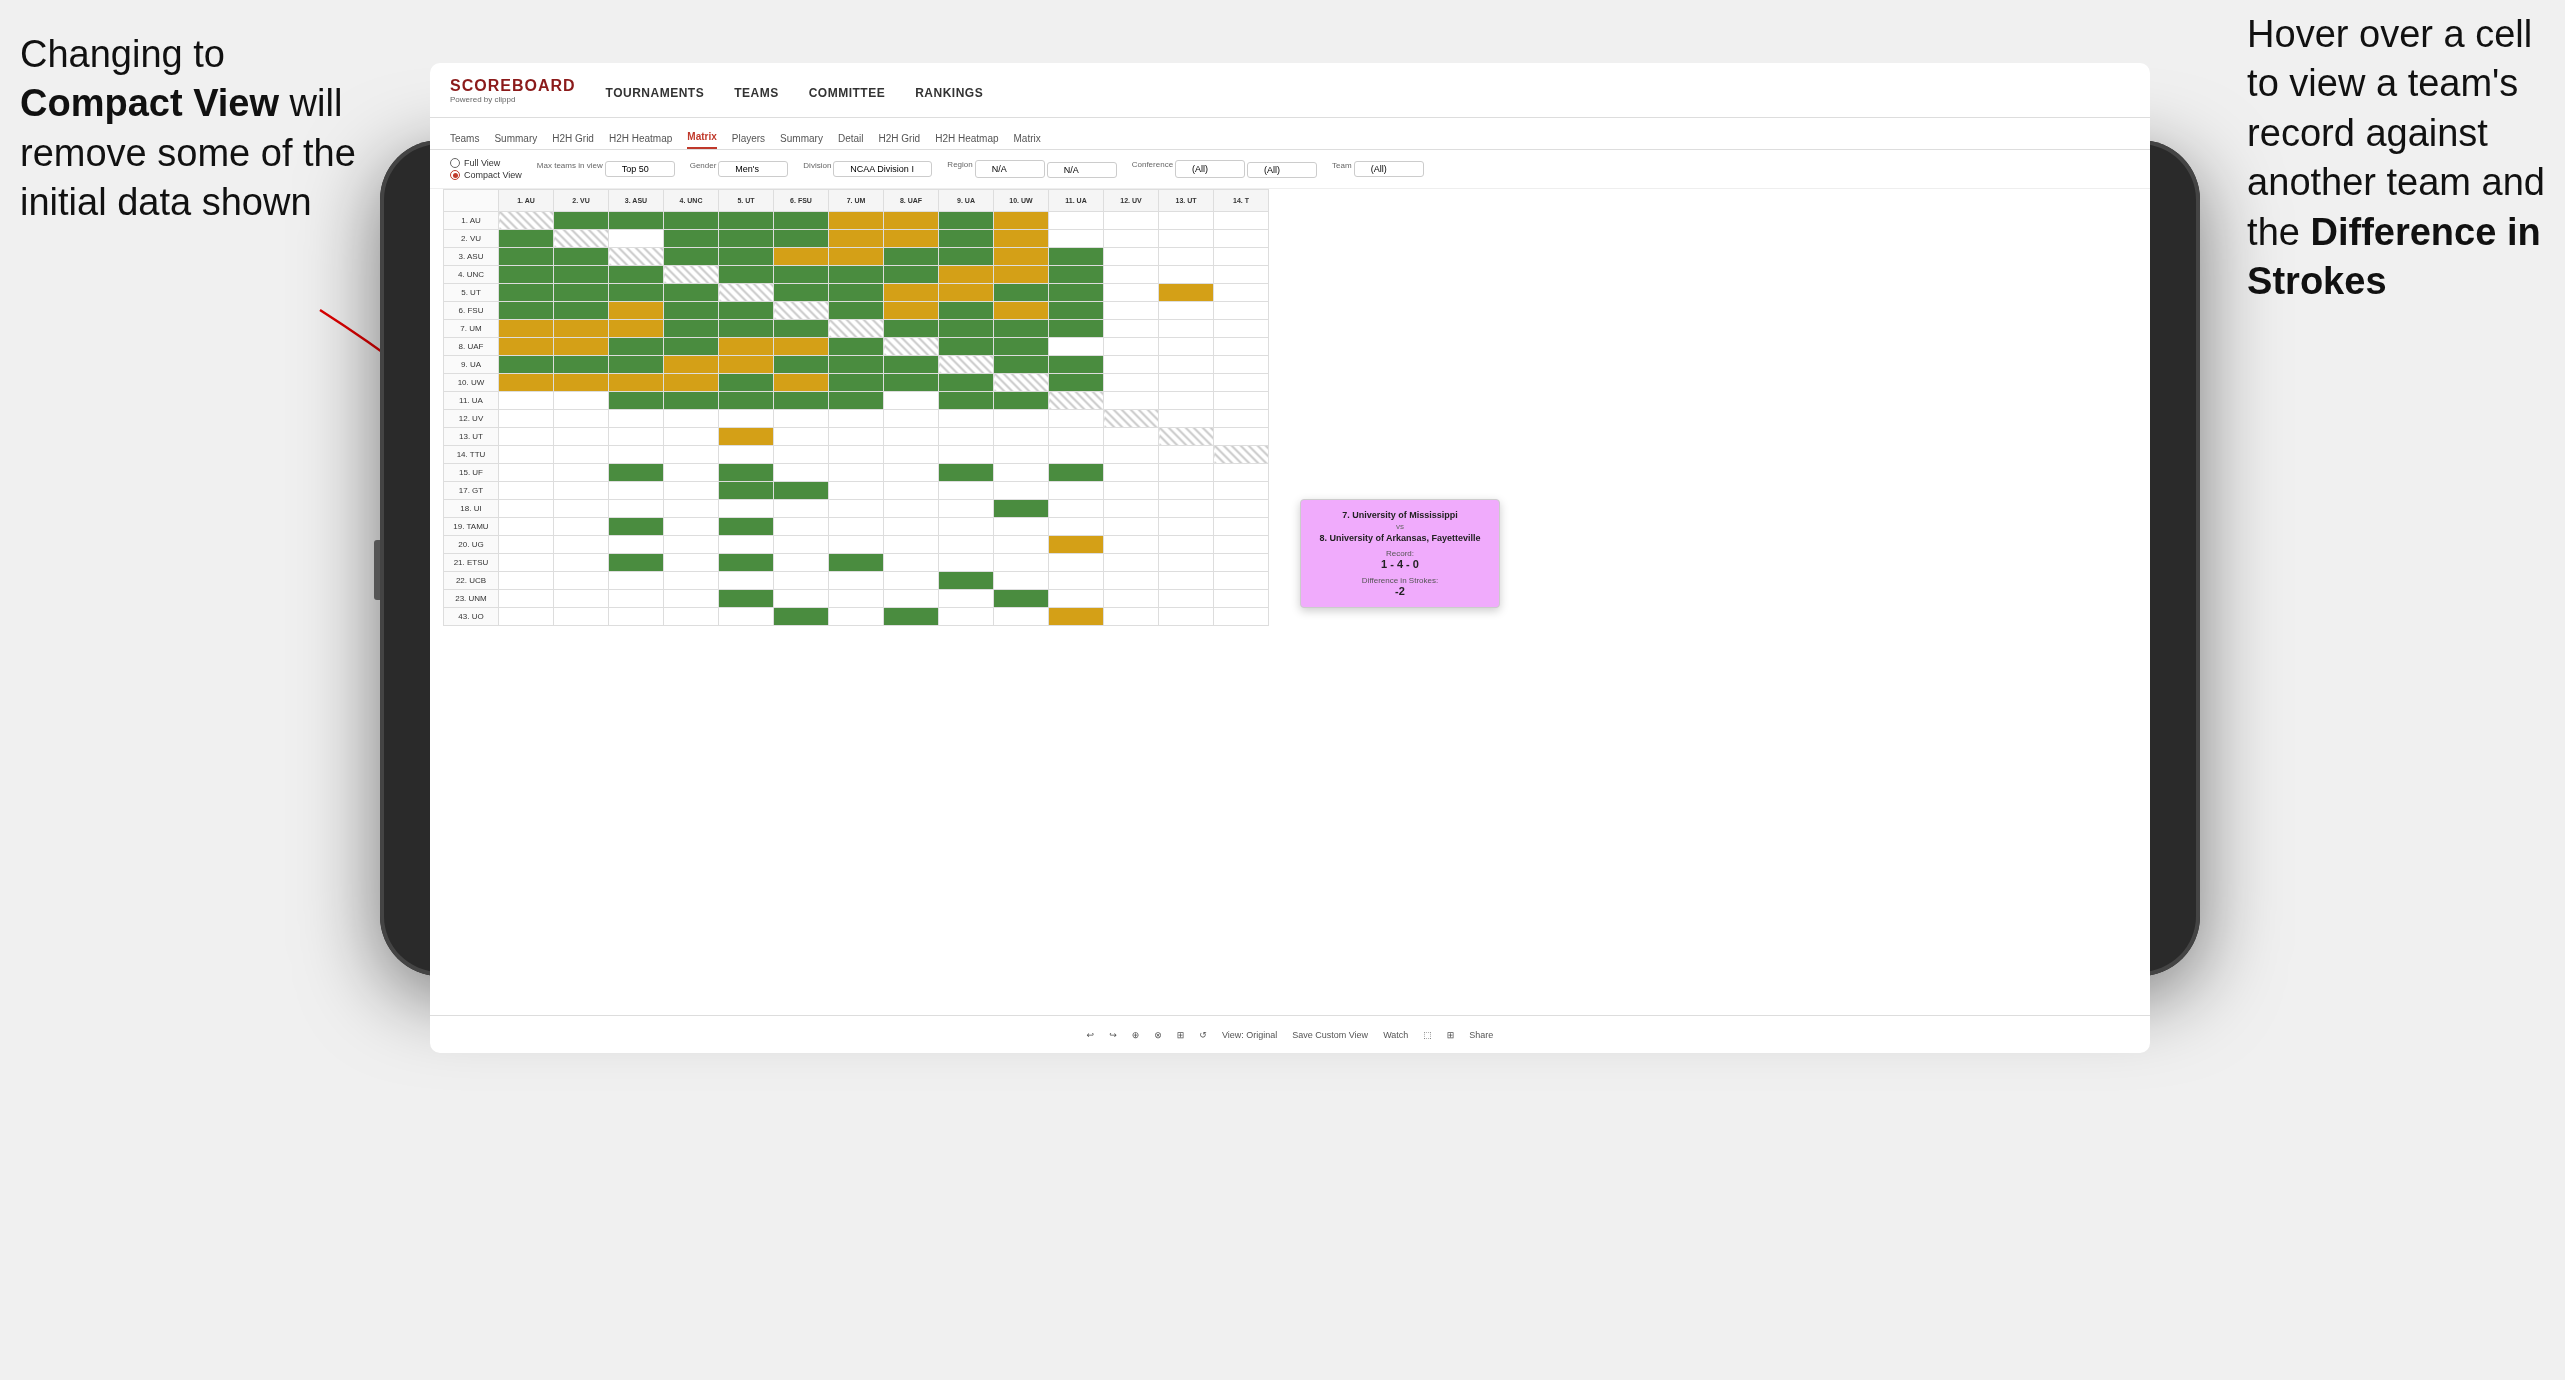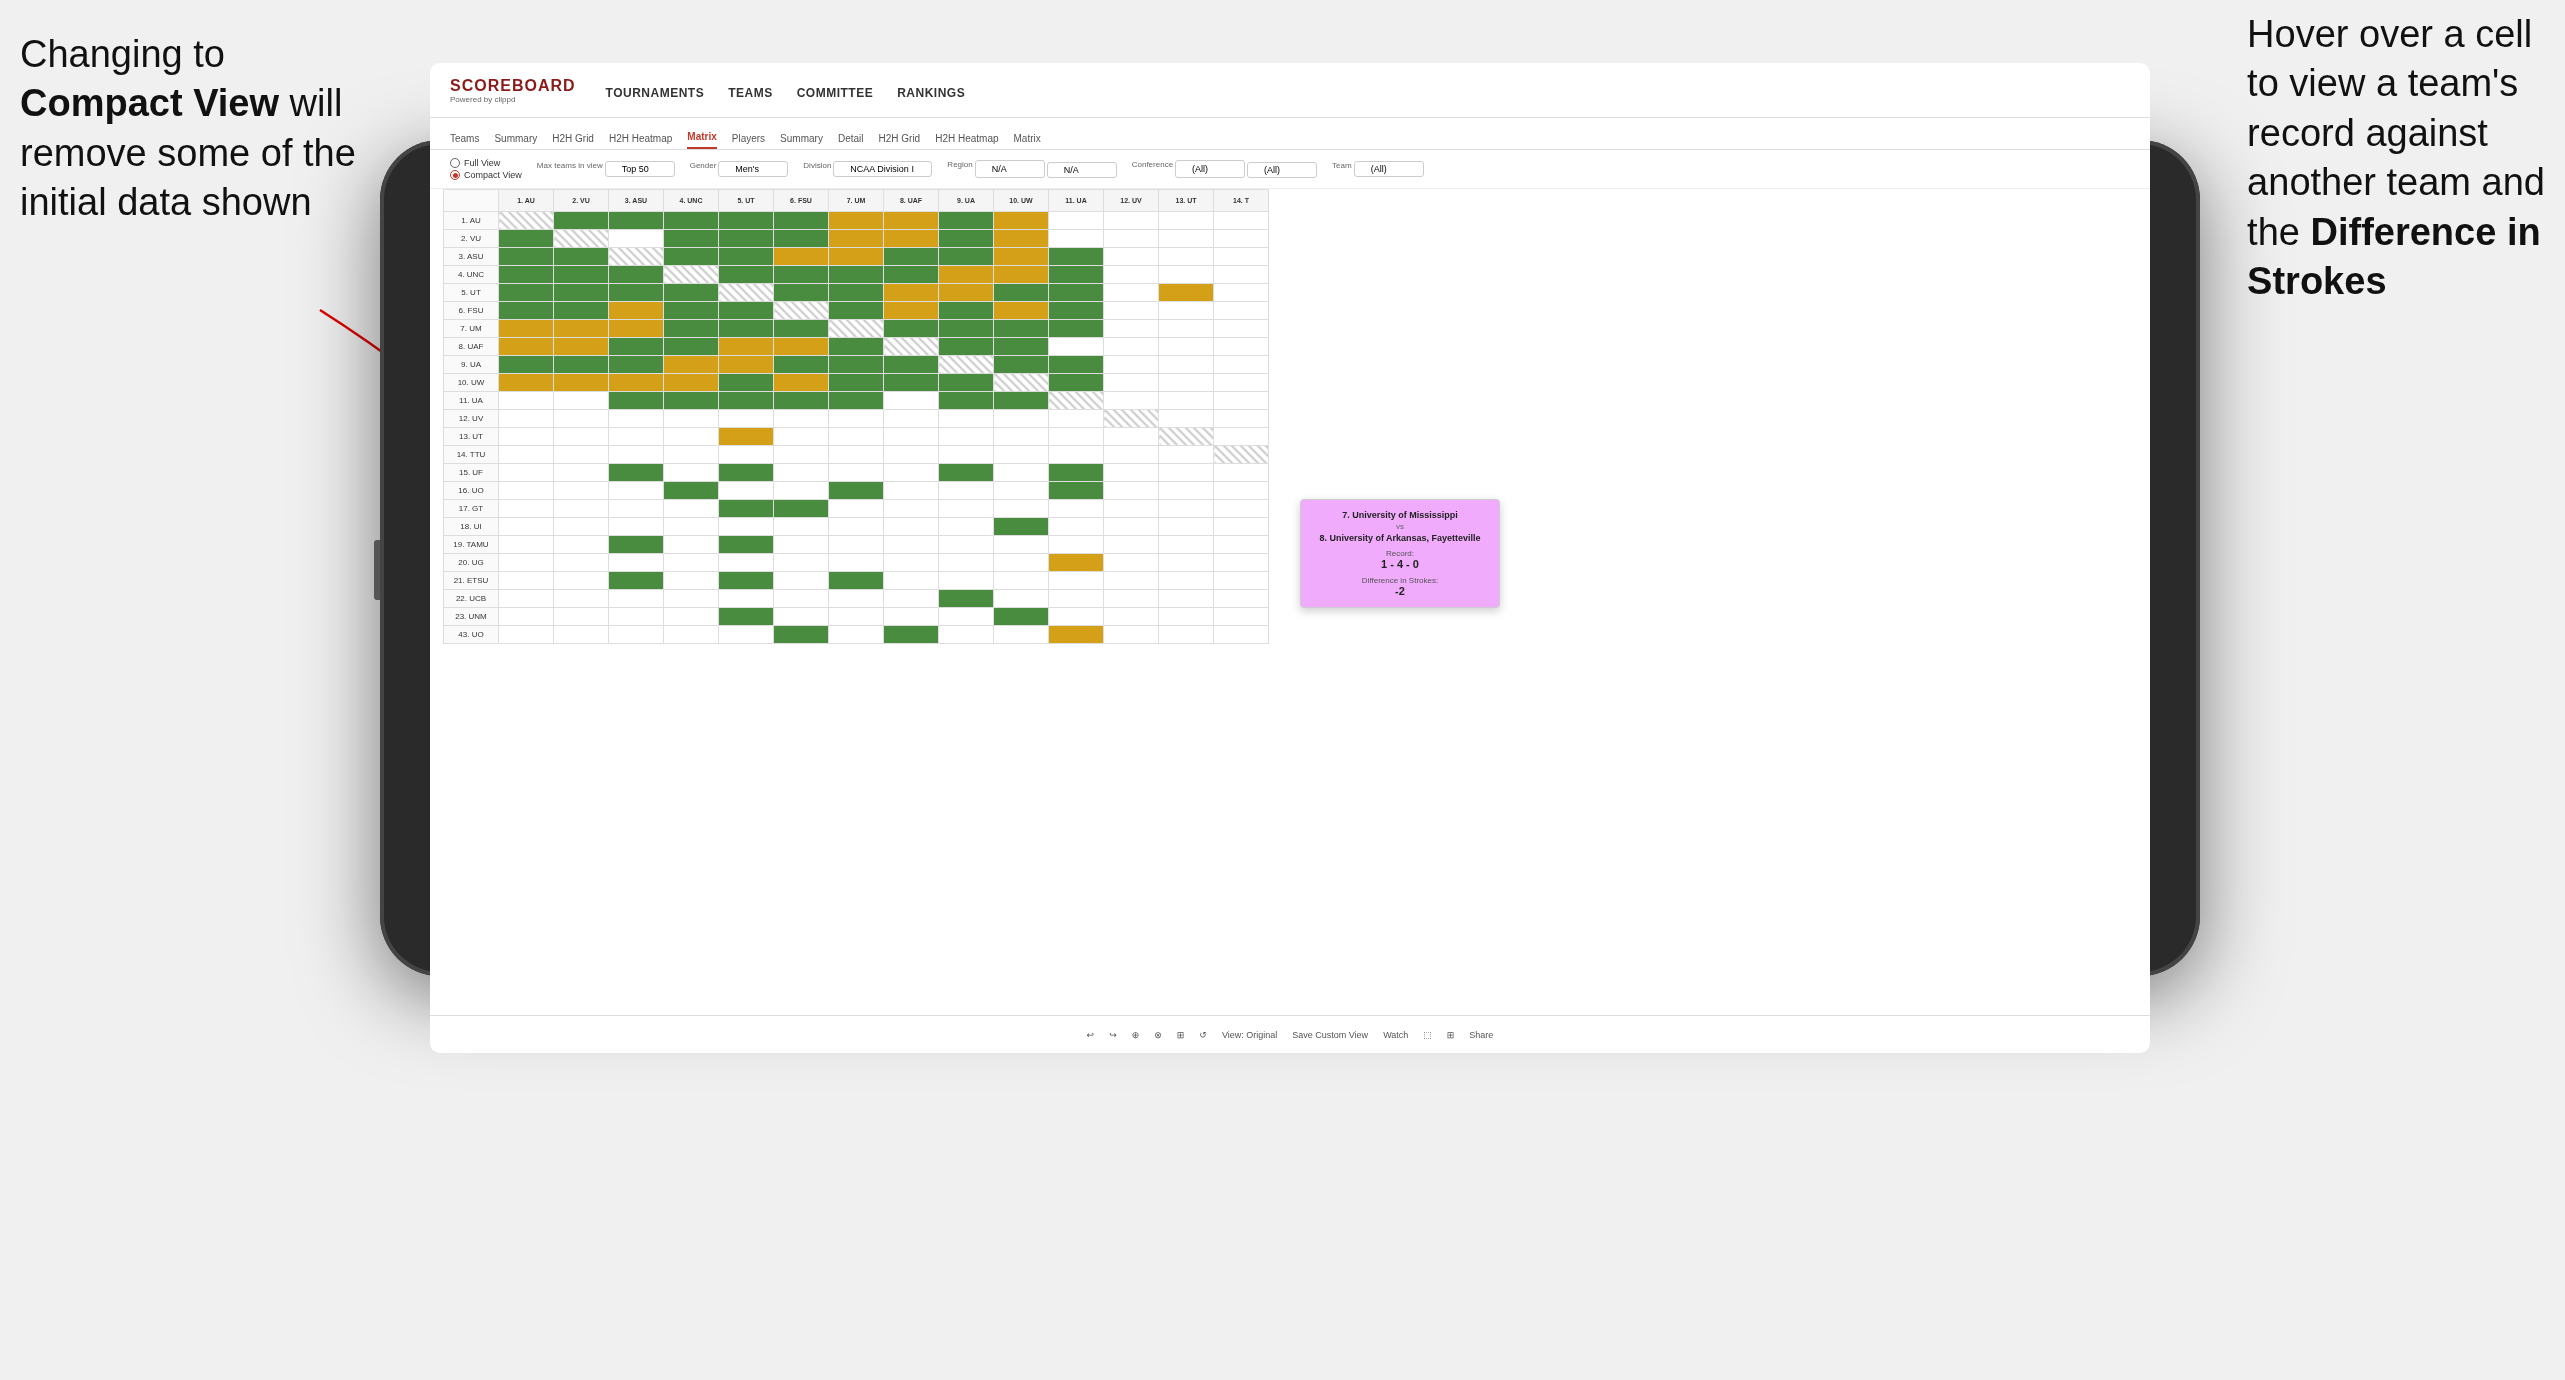--- a/index.html
+++ b/index.html
@@ -82,21 +82,21 @@
       color: #8B1A1A;
       letter-spacing: 1px;
     }
     .scoreboard-logo .logo-sub {
       font-size: 8px;
       color: #666;
     }
 
     .nav-items {
       display: flex;
-      gap: 24px;
+      gap: 30px;
       align-items: center;
       margin-top: 6px;
     }
 
     .nav-item {
       font-size: 12px;
       color: #333;
       cursor: pointer;
       font-weight: 600;
       letter-spacing: 0.5px;
@@ -737,37 +737,20 @@
                 <td class="matrix-cell cell-white"></td>
                 <td class="matrix-cell cell-white"></td>
                 <td class="matrix-cell cell-green"></td>
                 <td class="matrix-cell cell-white"></td>
                 <td class="matrix-cell cell-green"></td>
                 <td class="matrix-cell cell-white"></td>
                 <td class="matrix-cell cell-white"></td>
                 <td class="matrix-cell cell-white"></td>
               </tr>
               <tr>
-                <td class="row-header">16. UO</td>
-                <td class="matrix-cell cell-white"></td>
-                <td class="matrix-cell cell-white"></td>
-                <td class="matrix-cell cell-white"></td>
-                <td class="matrix-cell cell-green"></td>
-                <td class="matrix-cell cell-white"></td>
-                <td class="matrix-cell cell-white"></td>
-                <td class="matrix-cell cell-green"></td>
-                <td class="matrix-cell cell-white"></td>
-                <td class="matrix-cell cell-white"></td>
-                <td class="matrix-cell cell-white"></td>
-                <td class="matrix-cell cell-green"></td>
-                <td class="matrix-cell cell-white"></td>
-                <td class="matrix-cell cell-white"></td>
-                <td class="matrix-cell cell-white"></td>
-              </tr>
-              <tr>
                 <td class="row-header">17. GT</td>
                 <td class="matrix-cell cell-white"></td>
                 <td class="matrix-cell cell-white"></td>
                 <td class="matrix-cell cell-white"></td>
                 <td class="matrix-cell cell-white"></td>
                 <td class="matrix-cell cell-green"></td>
                 <td class="matrix-cell cell-green"></td>
                 <td class="matrix-cell cell-white"></td>
                 <td class="matrix-cell cell-white"></td>
                 <td class="matrix-cell cell-white"></td>

